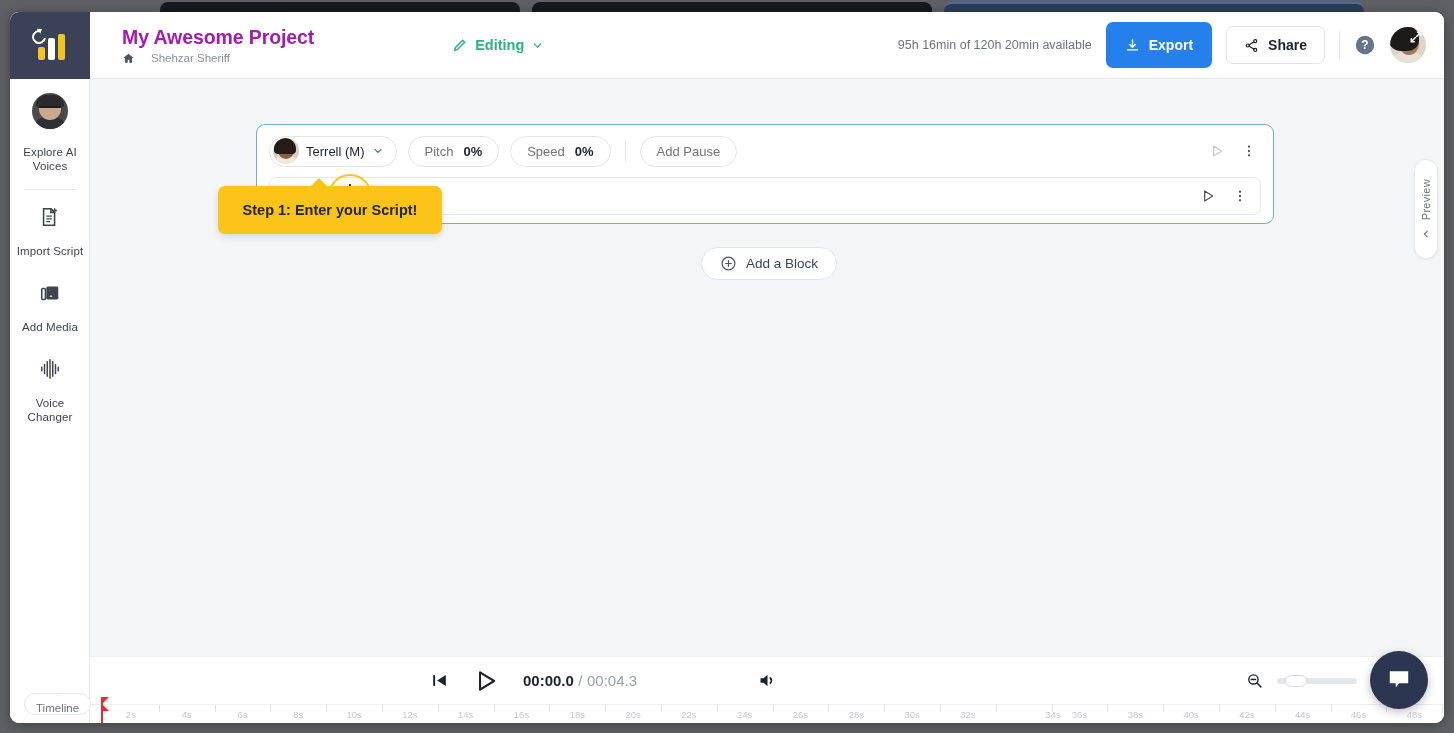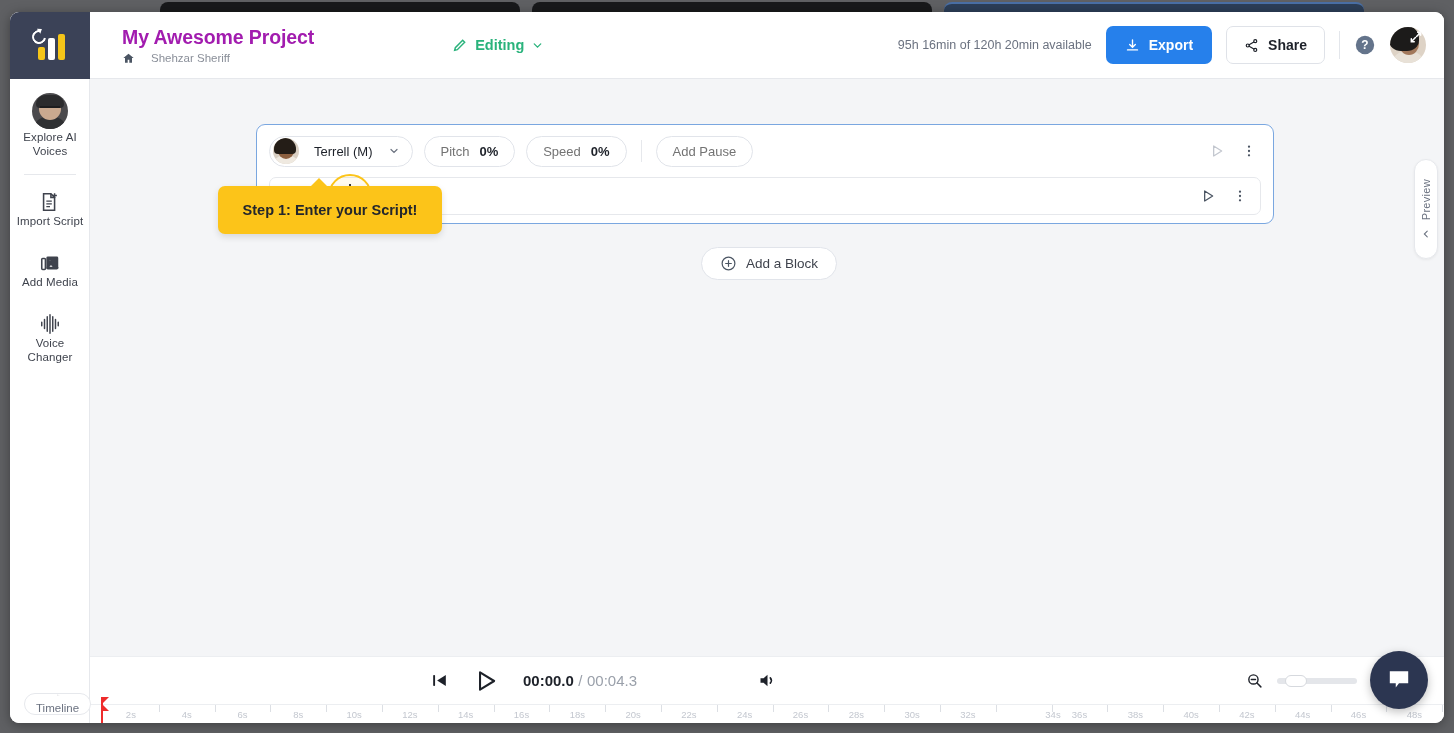--- a/index.html
+++ b/index.html
@@ -29,56 +29,56 @@
   .rail { position:absolute; left:0; top:0; width:80px; height:711px; background:#ffffff; border-right:1px solid #e6e8ec; }
   .logo-box { width:80px; height:67px; background:#3b4257; display:flex; align-items:center; justify-content:center; }
   .logo { position:relative; width:40px; height:32px; }
   .logo .arc { position:absolute; left:2px; top:0px; width:14px; height:14px; border:2.4px solid #fff; border-radius:50%; border-right-color:transparent; transform:rotate(-35deg); }
   .logo .arc:after { content:""; position:absolute; right:-2px; top:-3px; border-left:4px solid #fff; border-top:3px solid transparent; border-bottom:3px solid transparent; }
   .logo .b { position:absolute; bottom:2px; background:#f5c518; border-radius:2px; }
   .logo .b1 { left:8px;  width:7px; height:13px; }
   .logo .b2 { left:18px; width:7px; height:22px; background:#ffffff; }
   .logo .b3 { left:28px; width:7px; height:26px; }
 
-  .rail-item { width:80px; padding:14px 4px 10px; display:flex; flex-direction:column; align-items:center; gap:1px; cursor:pointer; text-decoration:none; }
+  .rail-item { width:80px; padding:14px 4px 10px; display:flex; flex-direction:column; align-items:center; gap:16px; cursor:pointer; text-decoration:none; }
   .rail-item .lbl { font-size:11.5px; line-height:14px; color:#3f434d; text-align:center; letter-spacing:.1px; }
   .rail-avatar { width:36px; height:36px; border-radius:50%; background:#4b4a4d; overflow:hidden; position:relative; }
   .rail-avatar .face { position:absolute; left:7px; top:5px; width:22px; height:22px; border-radius:50%; background:#caa98f; }
   .rail-avatar .hair { position:absolute; left:4px; top:2px; width:28px; height:13px; border-radius:14px 14px 6px 6px; background:#2b2b2d; }
   .rail-avatar .glasses { position:absolute; left:8px; top:13px; width:20px; height:5px; border-top:2px solid #1d1d1f; }
   .rail-avatar .body { position:absolute; left:2px; bottom:0; width:32px; height:12px; border-radius:12px 12px 0 0; background:#2f3033; }
   .rail-sep { width:52px; height:1px; background:#e6e8ec; margin:6px auto 2px; }
   .ico { width:22px; height:22px; display:block; }
 
   
   .header { position:absolute; left:80px; top:0; width:1354px; height:67px; background:#fff; border-bottom:1px solid #e6e8ec; display:flex; align-items:center; }
   .title-wrap { padding-left:32px; display:flex; flex-direction:column; gap:3px; }
   .proj-title { font-size:19.5px; font-weight:700; color:#a21caf; letter-spacing:-.1px; }
   .breadcrumb { display:flex; align-items:center; gap:16px; }
   .breadcrumb .bc-text { font-size:11.5px; color:#8a8f99; }
   .editing { margin-left:138px; display:flex; align-items:center; gap:7px; cursor:pointer; }
   .editing .etxt { font-size:14.5px; font-weight:700; color:#2ab37c; }
   .hdr-right { margin-left:auto; display:flex; align-items:center; gap:14px; padding-right:18px; }
   .quota { font-size:12.5px; color:#6b7280; white-space:nowrap; }
-  .btn-export { display:flex; align-items:center; gap:9px; background:#2680eb; color:#fff; font-size:14px; font-weight:700; border:none; border-radius:7px; height:38px; padding:0 19px; cursor:pointer; }
+  .btn-export { display:flex; align-items:center; gap:9px; background:#2680eb; color:#fff; font-size:14px; font-weight:700; border:none; border-radius:7px; height:46px; padding:0 19px; cursor:pointer; }
   .btn-share { display:flex; align-items:center; gap:9px; background:#fff; color:#1d2129; font-size:14px; font-weight:700; border:1px solid #dfe2e8; border-radius:7px; height:38px; padding:0 17px; cursor:pointer; }
   .hdr-div { width:1px; height:28px; background:#e3e6eb; }
   .help-btn { width:22px; height:22px; cursor:pointer; }
   .user-avatar { position:relative; width:36px; height:36px; border-radius:50%; overflow:hidden; background:#ded3c6; cursor:pointer; }
   .user-avatar .uhair { position:absolute; left:-1px; top:-2px; width:30px; height:26px; border-radius:50% 50% 40% 40%; background:#1c1b1a; }
   .user-avatar .uface { position:absolute; left:9px; top:6px; width:20px; height:22px; border-radius:50%; background:#a2785b; }
   .user-avatar .ubody { position:absolute; left:3px; bottom:0; width:30px; height:11px; border-radius:10px 10px 0 0; background:#e8e1d7; }
   .expand-arrow { position:absolute; right:3px; top:3px; width:14px; height:14px; }
 
   
   .canvas { position:absolute; left:80px; top:67px; width:1354px; height:577px; background:#f4f5f7; }
 
   .block { position:absolute; left:166px; top:45px; width:1018px; height:100px; background:#fff; border:1.6px solid #7aa7e0; border-radius:9px; }
   .block-toolbar { height:52px; display:flex; align-items:center; padding:0 12px 0 12px; gap:11px; }
-  .voice-chip { display:flex; align-items:center; gap:15px; height:31px; padding:2px 12px 2px 3px; border:1px solid #e1e4ea; border-radius:17px; background:#fff; cursor:pointer; }
+  .voice-chip { display:flex; align-items:center; gap:7px; height:31px; padding:2px 12px 2px 3px; border:1px solid #e1e4ea; border-radius:17px; background:#fff; cursor:pointer; }
   .voice-av { width:26px; height:26px; border-radius:50%; overflow:hidden; position:relative; background:#d9cfc3; }
   .voice-av .vhair { position:absolute; left:1px; top:0; width:22px; height:16px; border-radius:11px 11px 4px 4px; background:#241d17; }
   .voice-av .vface { position:absolute; left:5px; top:4px; width:16px; height:17px; border-radius:50%; background:#8d6040; }
   .voice-av .vbody { position:absolute; left:1px; bottom:0; width:24px; height:8px; border-radius:8px 8px 0 0; background:#efe9e0; }
   .voice-name { font-size:13px; color:#1d2129; font-weight:400; }
   .pill { display:flex; align-items:center; gap:10px; height:31px; padding:0 16px; border:1px solid #e1e4ea; border-radius:17px; background:#fff; cursor:pointer; }
   .pill .pk { font-size:13px; color:#737373; }
   .pill .pv { font-size:13px; color:#1d2129; font-weight:700; }
   .tb-div { width:1px; height:22px; background:#e6e8ec; margin:0 3px; }
   .tb-right { margin-left:auto; display:flex; align-items:center; gap:16px; padding-right:4px; }

